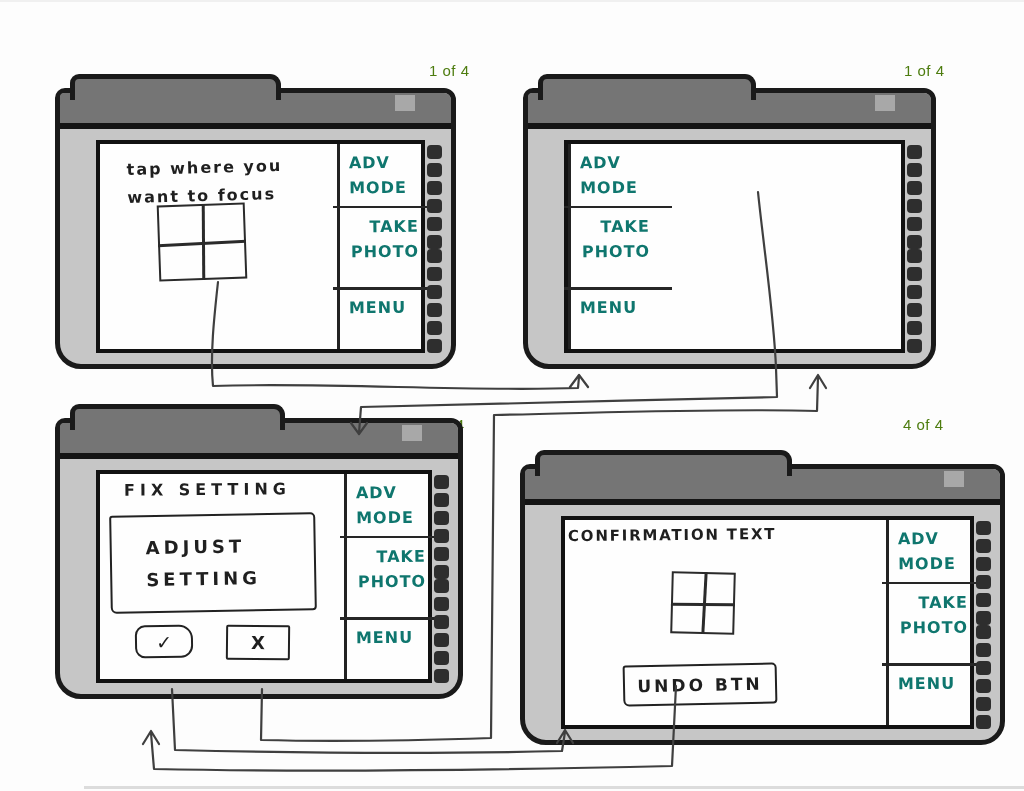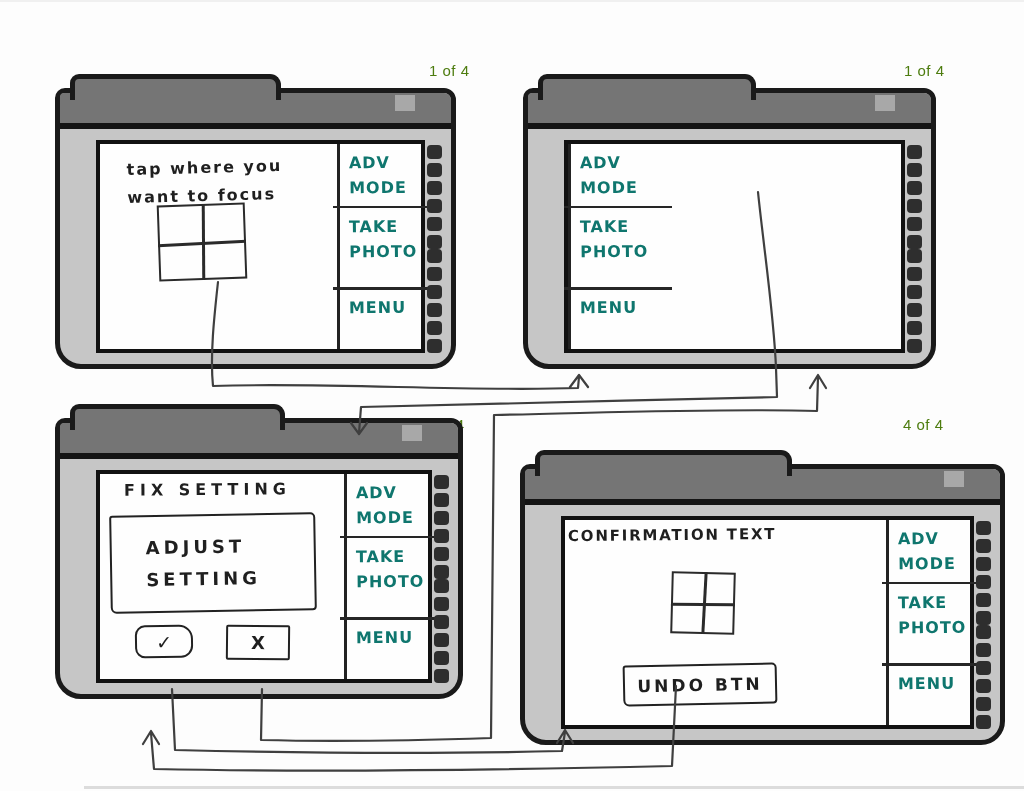--- a/index.html
+++ b/index.html
@@ -21,21 +21,21 @@
   .bar-slot { position:absolute; right:36px; top:2px; width:20px; height:16px; background:#a8a8a8; z-index:2; }
 
   .screen { position:absolute; left:36px; right:26px; top:47px; bottom:11px; background:#fefefe;
             border:4px solid #111; display:flex; z-index:2; }
   .content { flex:1; position:relative; }
 
   
   .sidebar { width:84px; border-left:3px solid #222; display:flex; flex-direction:column; position:relative; }
   .sb-row { flex:1; position:relative; padding:7px 2px 0 9px; }
   .sb-row.r1 { flex:1.02; }
-  .sb-row.r2 { flex:1.35; }
+  .sb-row.r2 { flex:1.35;text-align:right; }
   .sb-row.r3 { flex:.95; display:flex; }
   .sb-div::before { content:''; position:absolute; top:-2px; left:-7px; width:calc(100% + 27px);
                     height:2.5px; background:#262626; z-index:3; }
   .sb-label { font-weight:700; font-size:16px; letter-spacing:1px; color:#0f766e;
               line-height:1.55; transform:rotate(-.6deg); }
 
   
   .btncol { position:absolute; right:8px; top:52px; bottom:12px; width:16px; display:flex;
             flex-direction:column; justify-content:space-between; z-index:2; }
   .pgrp { display:flex; flex-direction:column; gap:4px; }

